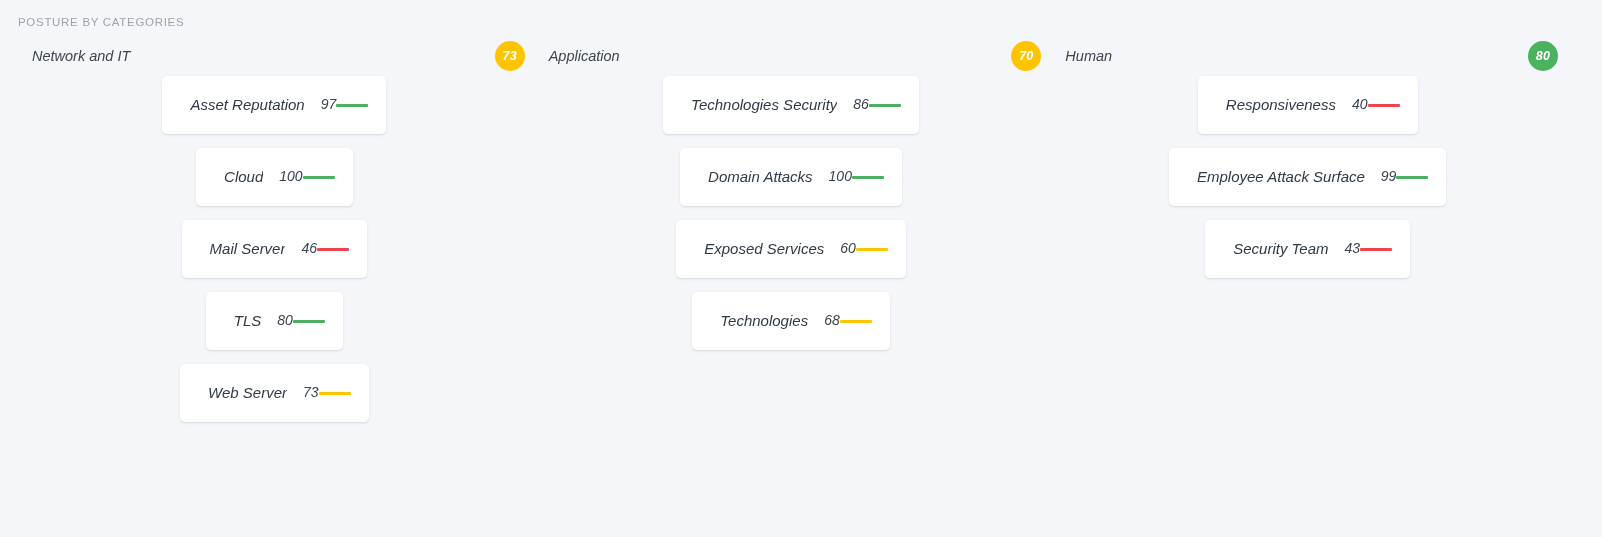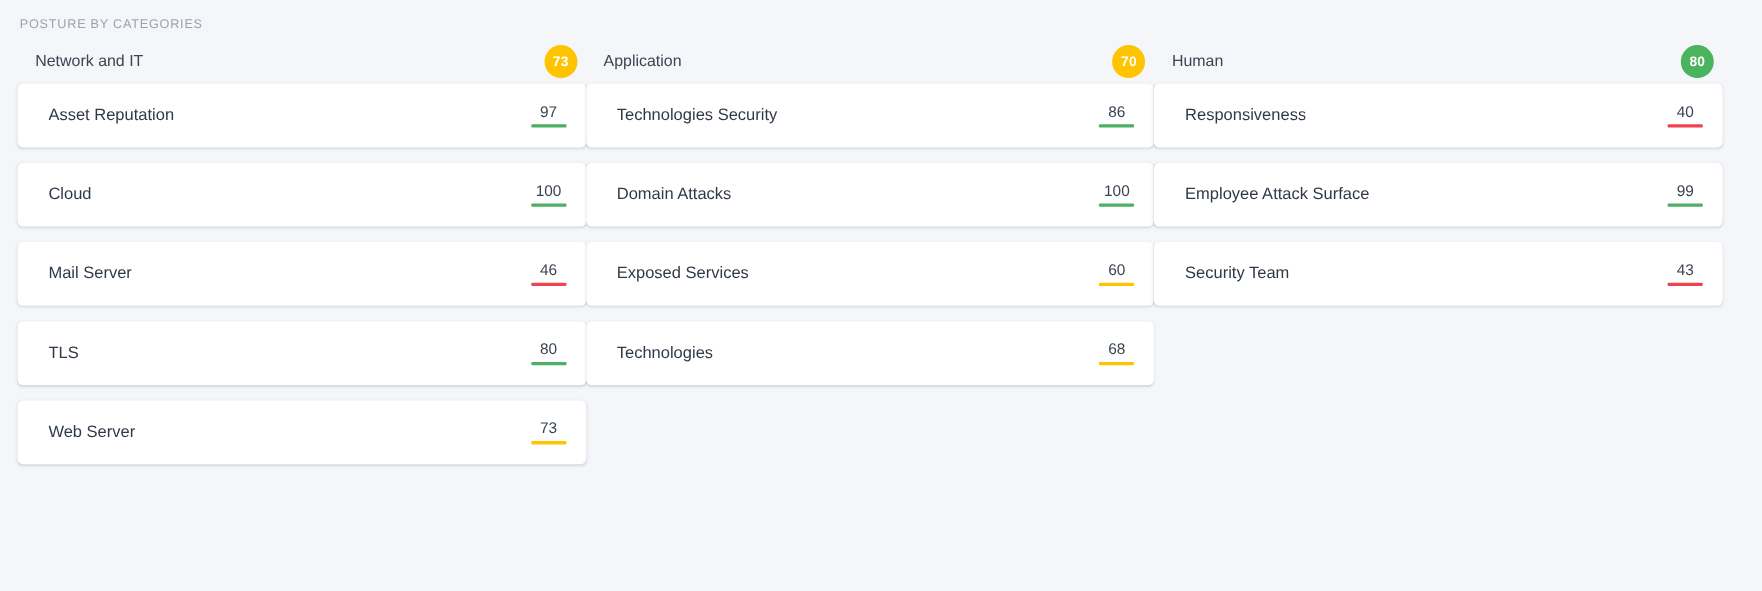--- a/index.html
+++ b/index.html
@@ -31,20 +31,21 @@
     text-transform: uppercase;
     padding-left: 2px;
     margin-bottom: 6px;
     font-weight: 400;
     line-height: 16px;
   }
 
   .columns {
     display: flex;
     align-items: flex-start;
+    font-style: italic;
   }
 
   .column {
     flex: 1 1 0;
     min-width: 0;
   }
 
   .column-header {
     display: flex;
     align-items: center;
@@ -74,20 +75,21 @@
     letter-spacing: 0.2px;
   }
 
   .badge-green  { background: #49b35e; }
   .badge-yellow { background: #ffc400; }
 
   .card-list {
     display: flex;
     flex-direction: column;
     gap: 14px;
+    align-items: center;
   }
 
   .card {
     background: #ffffff;
     border-radius: 5px;
     height: 58px;
     display: flex;
     align-items: center;
     justify-content: space-between;
     padding: 0 18px 0 28px;
@@ -99,21 +101,21 @@
     color: #2f3a47;
     font-weight: 400;
     line-height: 20px;
     white-space: nowrap;
     overflow: hidden;
     text-overflow: ellipsis;
   }
 
   .card-score {
     display: flex;
-    flex-direction: column;
+    flex-direction: row;
     align-items: center;
     flex: 0 0 auto;
     margin-left: 16px;
     padding-bottom: 2px;
   }
 
   .card-score-value {
     font-size: 14px;
     color: #3a4350;
     line-height: 17px;

